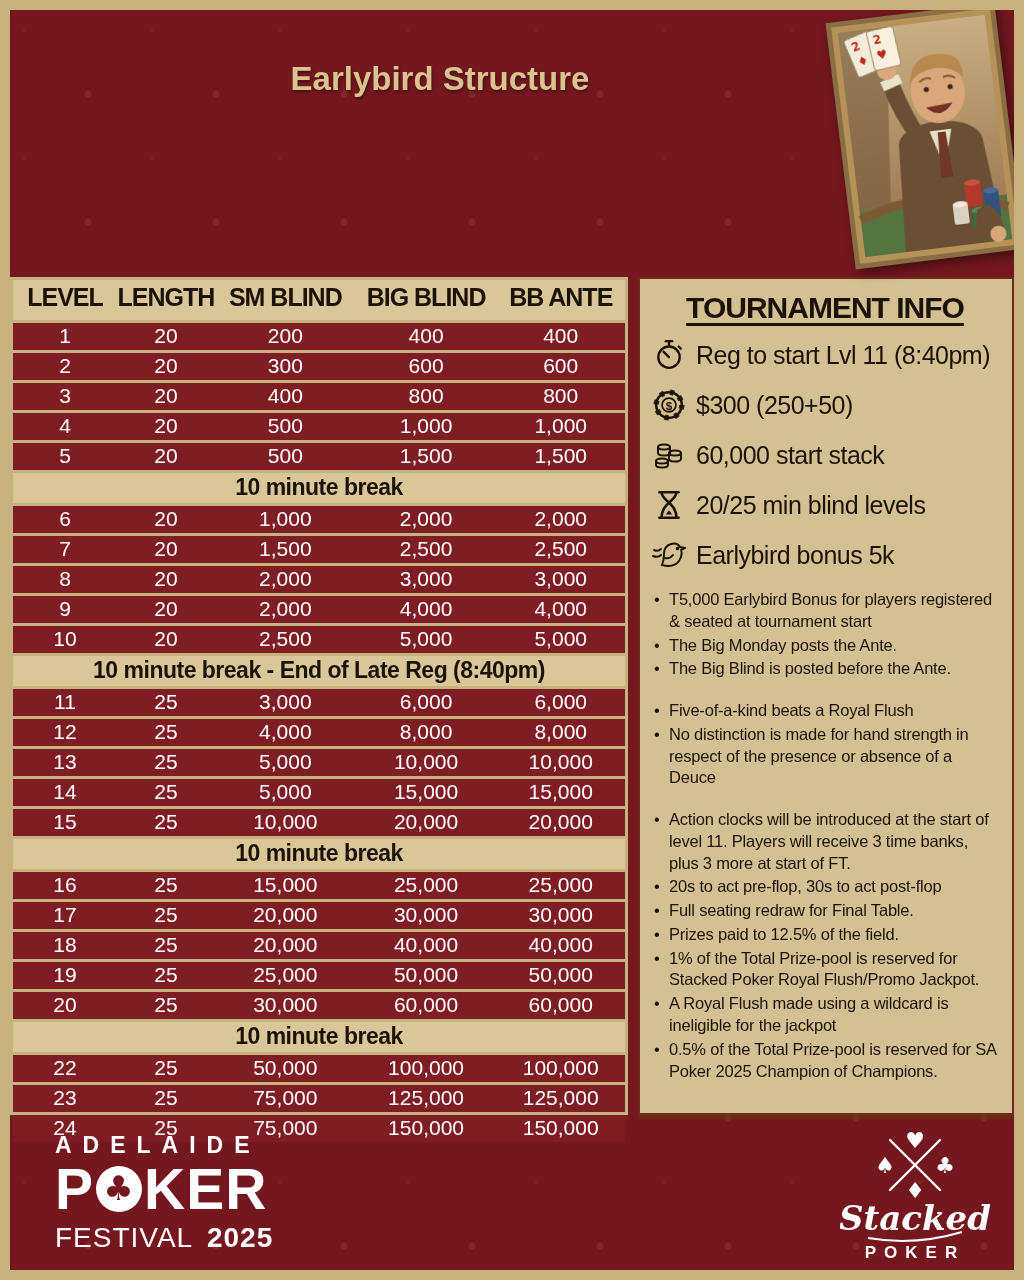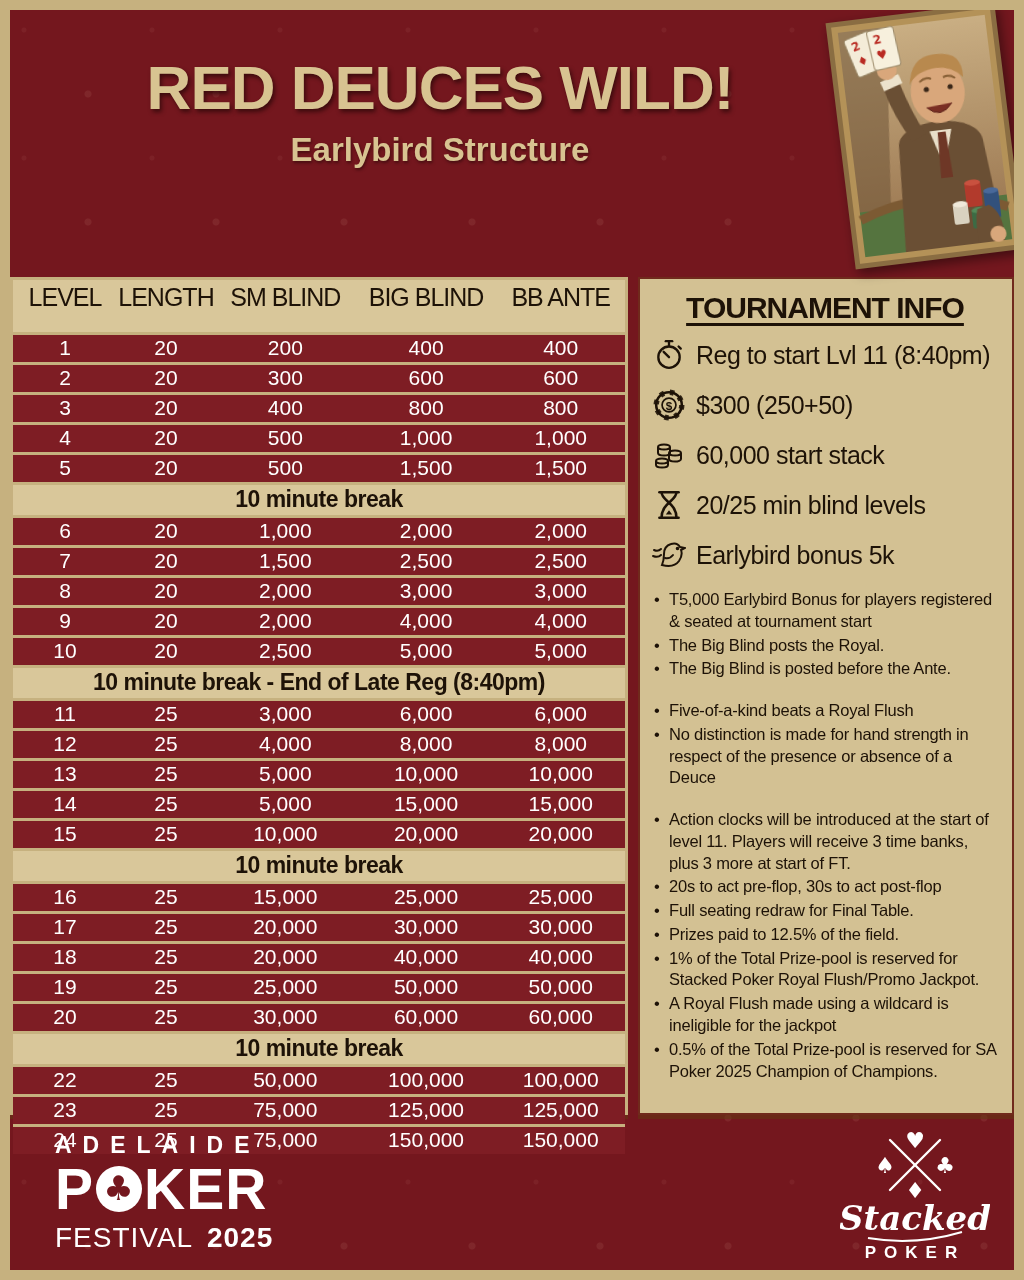--- a/index.html
+++ b/index.html
@@ -44,22 +44,22 @@
   .content{display:flex;gap:10px;height:838px;}
   .table-wrap{
     width:618px;flex:0 0 618px;
     border:3px solid var(--tan-border);
     box-shadow:0 4px 0 rgba(95,60,15,.5);
     background:var(--row-red);
   }
   table.structure{width:100%;border-collapse:collapse;table-layout:fixed;}
   table.structure th{
     background:var(--tan);color:var(--ink);
-    font-size:25px;font-weight:400;letter-spacing:-1px;
-    padding:3px 0 20px 0;white-space:nowrap;
+    font-size:25px;font-weight:700;letter-spacing:-1px;
+    padding:3px 0 8px 0;white-space:nowrap;
   }
   table.structure th:nth-child(1){width:17%;}
   table.structure th:nth-child(2){width:16%;}
   table.structure th:nth-child(3){width:23%;}
   table.structure th:nth-child(4){width:23%;}
   table.structure th:nth-child(5){width:21%;}
   table.structure td{
     text-align:center;font-size:21px;color:#ffffff;
     background:var(--row-red);
     padding:1px 0 2px 0;
@@ -110,21 +110,20 @@
   .stacked-logo{width:150px;height:150px;margin-right:6px;}
   .icon-svg{stroke:var(--ink);}
 </style>
 </head>
 <body>
 
 <div class="poster">
 
   <div class="header">
     <div class="header-text">
-      <div class="main-title">RED DEUCES WILD!</div>
       <div class="sub-title">Earlybird Structure</div>
     </div>
 
     <svg class="painting" viewBox="0 0 170 248">
       <defs>
         <linearGradient id="wall" x1="0" y1="0" x2="0" y2="1">
           <stop offset="0" stop-color="#c9ae83"></stop>
           <stop offset="1" stop-color="#96714b"></stop>
         </linearGradient>
       </defs>
@@ -443,21 +442,21 @@
             <path d="M1,16 q5,2 8,-1"></path>
             <path d="M13,18 q5,1 8,-3"></path>
           </svg>
         </span>
         <span class="txt">Earlybird bonus 5k</span>
       </div>
 
       <div class="bullet-groups">
           <ul class="bullets">
             <li>T5,000 Earlybird Bonus for players registered &amp; seated at tournament start</li>
-            <li>The Big Blind posts the Royal.</li>
+            <li>The Big Monday posts the Ante.</li>
             <li>The Big Blind is posted before the Ante.</li>
           </ul>
           <ul class="bullets">
             <li>Five-of-a-kind beats a Royal Flush</li>
             <li>No distinction is made for hand strength in respect of the presence or absence of a Deuce</li>
           </ul>
           <ul class="bullets">
             <li>Action clocks will be introduced at the start of level 11. Players will receive 3 time banks, plus 3 more at start of FT.</li>
             <li>20s to act pre-flop, 30s to act post-flop</li>
             <li>Full seating redraw for Final Table.</li>

